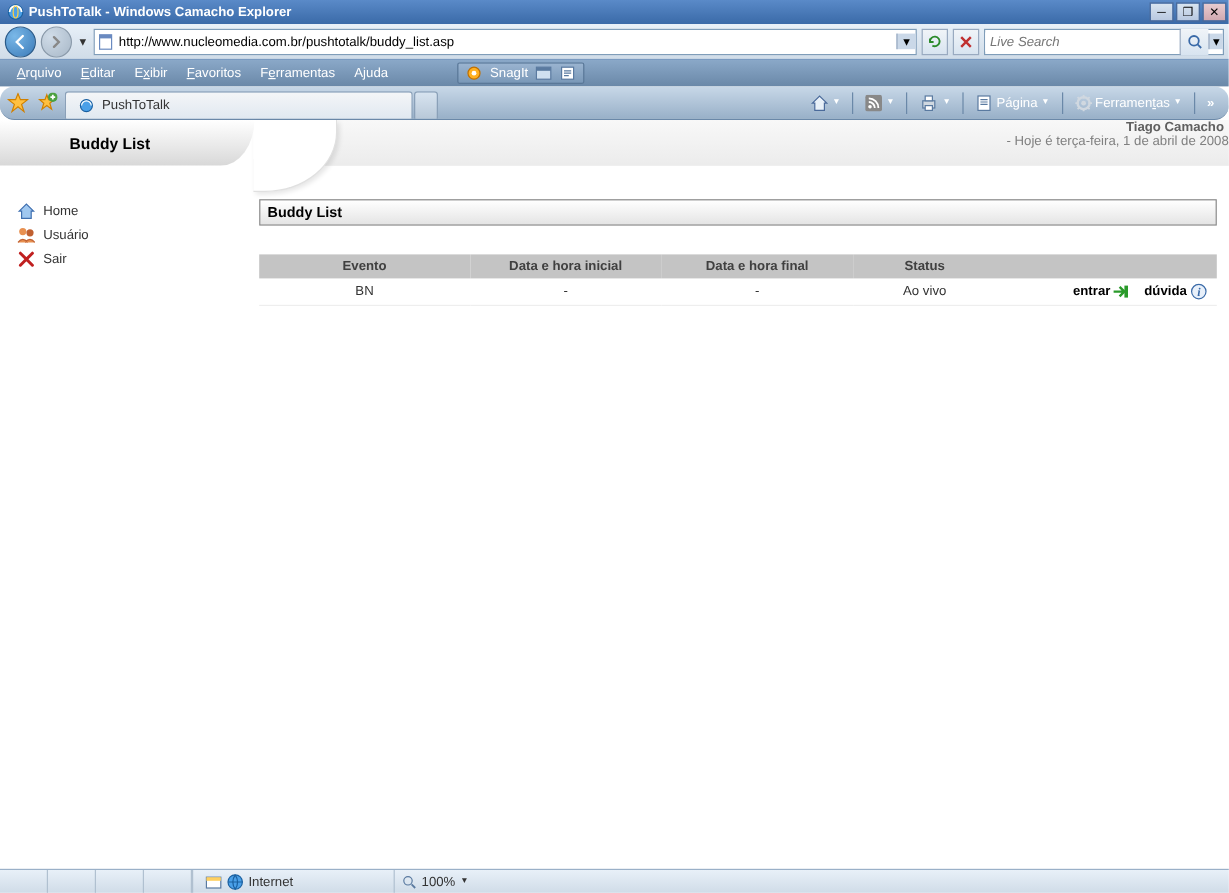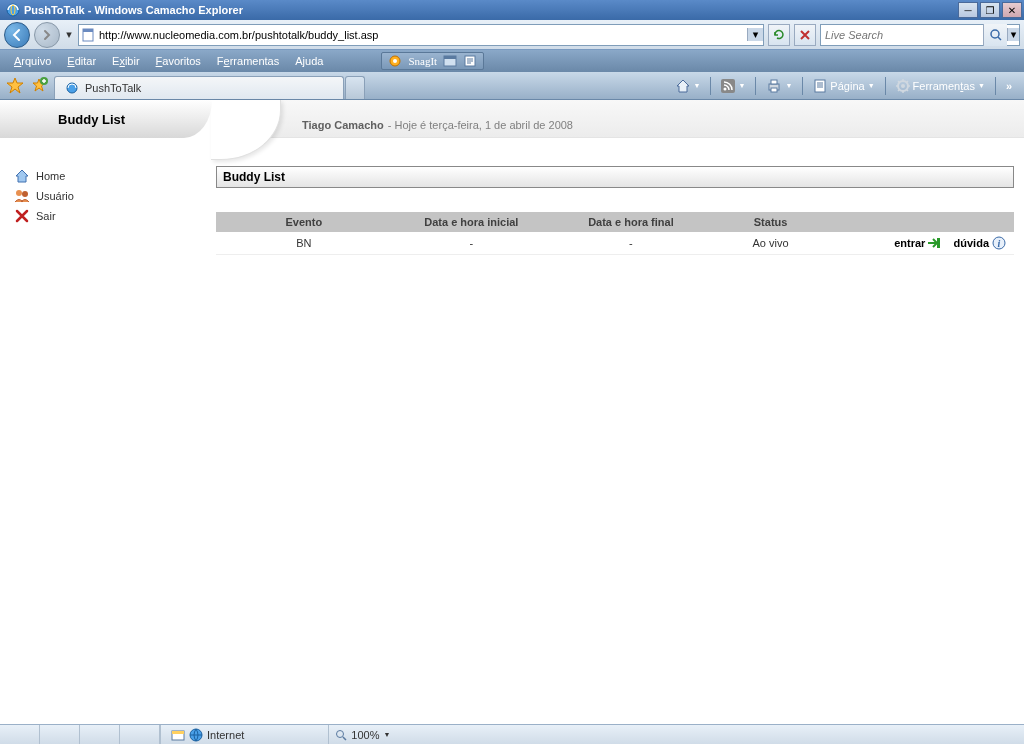--- a/index.html
+++ b/index.html
@@ -27,44 +27,44 @@
 .nav-small.box { background: linear-gradient(#f0f4f8, #d8e4f0); border: 1px solid #99aac0; }
 .search-wrap { width: 200px; display: flex; align-items: center; height: 22px; background: #fff; border: 1px solid #7f9db9; }
 .search-input { flex: 1; border: none; outline: none; font-size: 11px; padding: 2px 4px; color: #888; font-style: italic; }
 .search-btn { width: 24px; height: 22px; background: linear-gradient(#f0f4f8, #d8e4f0); border-left: 1px solid #99aac0; display: flex; align-items: center; justify-content: center; }
 
 
 .menubar { height: 22px; background: linear-gradient(#8aa8c8, #6a88a8); display: flex; align-items: center; padding: 0 6px; gap: 0; color: #fff; font-size: 11px; }
 .menu-item { padding: 3px 8px; cursor: default; }
 .menu-item u { text-decoration: underline; }
 .menu-spacer { flex: 1; }
-.snagit-grp { display: flex; align-items: center; gap: 6px; background: linear-gradient(#9ab4d0, #7a98b8); border: 1px solid #5a7898; border-radius: 2px; padding: 1px 6px; height: 18px; margin-right: 200px; font-family: Liberation Serif, serif;}
+.snagit-grp { display: flex; align-items: center; gap: 6px; background: linear-gradient(#9ab4d0, #7a98b8); border: 1px solid #5a7898; border-radius: 2px; padding: 1px 6px; height: 18px; margin-right: 200px;}
 .snagit-grp .snag-icon { width: 14px; height: 14px; }
 
 
-.tabstrip { height: 28px; background: linear-gradient(#c8d8e8, #98b0c8); border-bottom: 1px solid #6a88a8; display: flex; align-items: stretch; }
+.tabstrip { height: 28px; background: linear-gradient(#c8d8e8, #98b0c8); border-bottom: 1px solid #6a88a8; display: flex; align-items: stretch; border-radius: 12px; }
 .fav-btns { display: flex; align-items: center; padding: 0 6px; gap: 6px; }
 .tab { display: flex; align-items: center; background: linear-gradient(#f4f6f8, #e0e8f0); border: 1px solid #8aa0b8; border-bottom: none; border-radius: 3px 3px 0 0; padding: 0 10px; margin-top: 4px; gap: 6px; min-width: 290px; }
 .tab-new { width: 20px; background: linear-gradient(#d8e4f0, #b8c8d8); border: 1px solid #8aa0b8; border-bottom: none; border-radius: 3px 3px 0 0; margin-top: 4px; margin-left: 1px; }
 .cmd-spacer { flex: 1; }
 .cmd-bar { display: flex; align-items: center; gap: 4px; padding: 0 8px; color: #fff; }
 .cmd-btn { display: flex; align-items: center; gap: 3px; padding: 2px 4px; font-size: 11px; color: #fff; }
 .cmd-btn .dd { font-size: 7px; }
 .cmd-sep { width: 1px; height: 18px; background: #6a88a8; margin: 0 2px; }
 
 
 .page { position: absolute; top: 100px; left: 0; right: 0; bottom: 20px; background: #fff; display: flex; }
 .sidebar { width: 212px; background: #fff; border-right: 0; }
 .side-header { height: 38px; background: linear-gradient(#fff, #e8e8e8 60%, #d8d8d8); display: flex; align-items: center; padding-left: 58px; font-weight: bold; font-size: 13px; color: #000; border-radius: 0 0 28px 0 / 0 0 38px 0; position: relative; z-index: 2; }
 .side-menu { padding: 28px 0 0 14px; }
 .side-link { display: flex; align-items: center; gap: 6px; padding: 2px 0; font-size: 11px; color: #333; }
 .side-link .ic { width: 16px; height: 16px; display: flex; align-items: center; justify-content: center; }
 
 .main { flex: 1; position: relative; }
-.main-header-strip { height: 38px; background: linear-gradient(#f8f8f8, #ececec); border-bottom: 1px solid #e4e4e4; display: flex; align-items: flex-end; padding: 0 0 6px 90px; font-size: 11px; color: #808080; position: relative; }
+.main-header-strip { height: 38px; background: linear-gradient(#f8f8f8, #ececec); border-bottom: 1px solid #e4e4e4; display: flex; align-items: flex-end; padding: 0 0 6px 90px; font-size: 11px; color: #808080; position: relative; flex-direction: column; }
 .main-header-strip b { color: #606060; margin-right: 4px; }
 .curve-mask { position: absolute; left: -1px; top: 0; width: 70px; height: 60px; background: #fff; border-radius: 0 0 60px 0 / 0 0 50px 0; box-shadow: 2px 2px 4px rgba(0,0,0,0.1); z-index: 1; border-right: 1px solid #e0e0e0; border-bottom: 1px solid #e0e0e0;}
 .content-area { padding: 28px 10px 10px 4px; }
 .panel-title { border: 1px solid #888; background: linear-gradient(#fff, #e4e4e4); font-weight: bold; font-size: 12px; padding: 3px 6px; color: #000; }
 .grid { margin-top: 24px; border-collapse: collapse; width: 100%; font-size: 11px; }
 .grid th { background: #c4c4c4; color: #404040; font-weight: bold; padding: 4px 8px; text-align: center; }
 .grid td { padding: 4px 8px; text-align: center; color: #333; border-bottom: 1px solid #eee; }
 .grid td.status { color: #333; text-align: center; }
 .entrar { font-weight: bold; color: #000; display: inline-flex; align-items: center; gap: 2px; }
 .duvida { font-weight: bold; color: #000; display: inline-flex; align-items: center; gap: 3px; }

